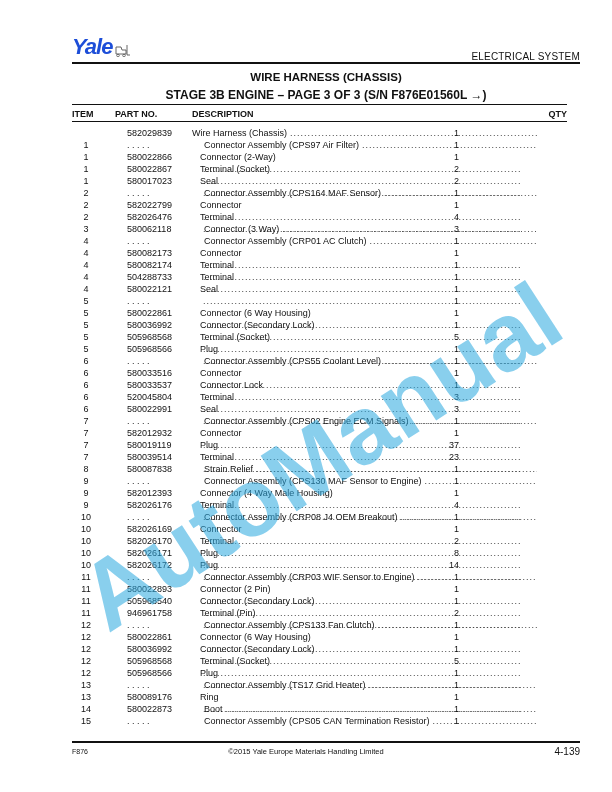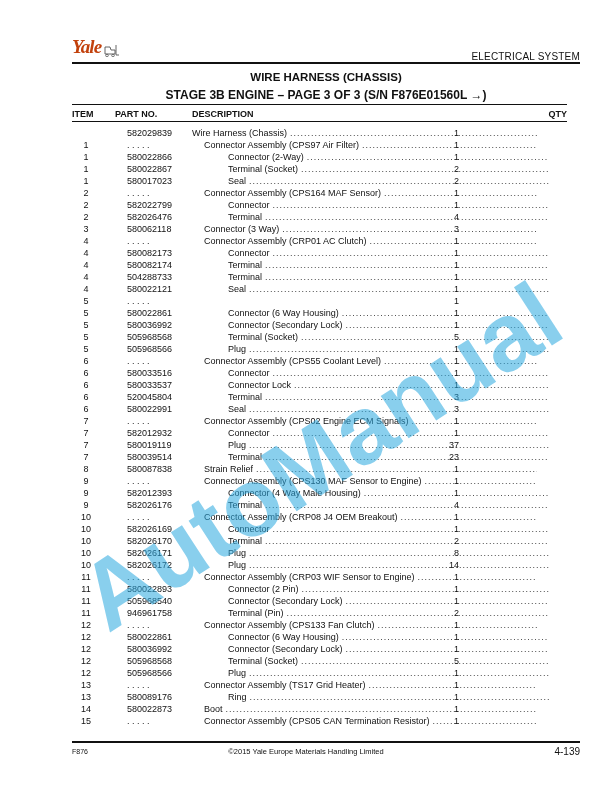--- a/index.html
+++ b/index.html
@@ -1,41 +1,41 @@
 <!DOCTYPE html>
 <html><head>
   <meta charset="utf-8">
   <style>
     html, body { margin: 0; padding: 0; background: #ffffff; }
     body { width: 612px; height: 792px; position: relative; overflow: hidden;
            font-family: "Liberation Sans", sans-serif; color: #111; }
     .logo { position: absolute; left: 72px; top: 36px; height: 22px; display: flex; align-items: flex-end; }
-    .logo-text { font-family: Liberation Serif, serif; font-weight: bold; font-style: italic;
-                 font-size: 19px; letter-spacing: -1px; color: #c2410c; line-height: 22px; }
+    .logo-text { font-family: Liberation Sans, sans-serif; font-weight: bold; font-style: italic;
+                 font-size: 22px; letter-spacing: -1px; color: #1d4ed8; line-height: 22px; }
     .logo-truck { margin-left: 2px; margin-bottom: 1px; }
     .section-name { position: absolute; right: 32px; top: 51px; font-size: 10px; letter-spacing: 0.2px; }
     .top-rule { position: absolute; left: 72px; right: 32px; top: 62px; height: 2px; background: #111; }
     .title { position: absolute; left: 72px; right: 32px; top: 71px; text-align: center;
              font-weight: bold; font-size: 11.5px; }
     .subtitle { position: absolute; left: 72px; right: 32px; top: 88px; text-align: center;
                 font-weight: bold; font-size: 12px; }
     .head-rule { position: absolute; left: 72px; right: 45px; top: 104px; height: 1px; background: #111; }
     .col-head { position: absolute; top: 109px; font-weight: bold; font-size: 9px; }
     .h-item { left: 72px; }
     .h-part { left: 115px; }
     .h-desc { left: 192px; }
     .h-qty { right: 45px; }
     .head-rule2 { position: absolute; left: 72px; right: 45px; top: 121px; height: 1px; background: #111; }
     .rows { position: absolute; left: 0; top: 127px; width: 504px; }
     .row { position: relative; height: 12px; font-size: 9px; line-height: 12px; }
     .row .item { position: absolute; left: 72px; width: 28px; text-align: center; }
     .row .part { position: absolute; left: 127px; }
     .row .desc { position: absolute; left: 192px; width: 345px; display: flex; white-space: nowrap; overflow: hidden; }
     .row .desc.l1 { left: 204px; width: 333px; }
-    .row .desc.l2 { left: 228px; width: 321px; }
+    .row .desc.l2 { left: 200px; width: 321px; flex-direction: column; }
     .row .desc .leader { flex: 1; overflow: hidden; margin-left: 3px; color: #333; letter-spacing: 1px; }
     .row .desc .leader::after { content: "................................................................................................................................................................"; }
     .row .qty { position: absolute; right: 45px; width: 20px; text-align: right; }
     .foot-rule { position: absolute; left: 72px; right: 32px; top: 741px; height: 2px; background: #111; }
     .foot-left { position: absolute; left: 72px; top: 748px; font-size: 7px; }
     .foot-center { position: absolute; left: 0; right: 0; top: 747px; text-align: center; font-size: 7.5px; }
     .foot-right { position: absolute; right: 32px; top: 746px; font-size: 10px; }
     .watermark { position: absolute; left: 60px; top: 280px; font-family: "Liberation Sans", sans-serif;
                  font-weight: bold; font-size: 96px; color: #29a8e0; opacity: 0.55;
                  transform: rotate(-33deg); transform-origin: left top; white-space: nowrap;

